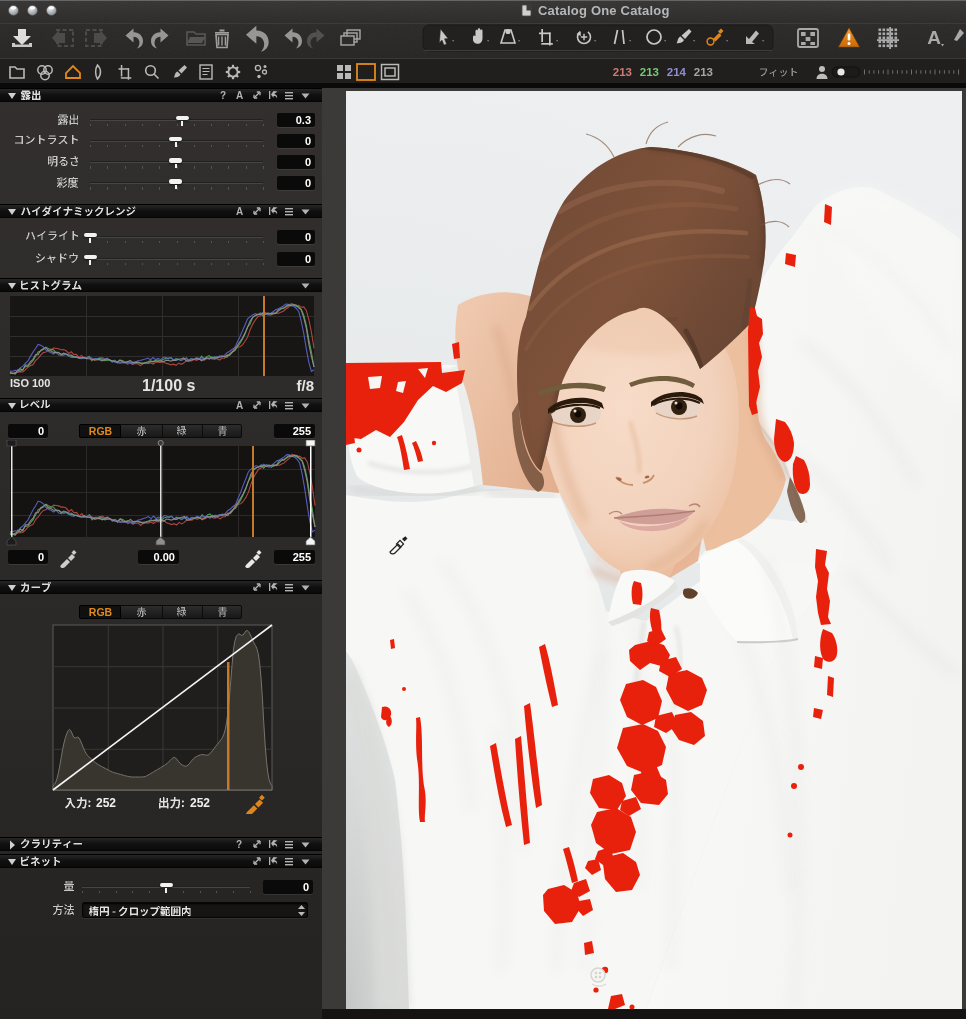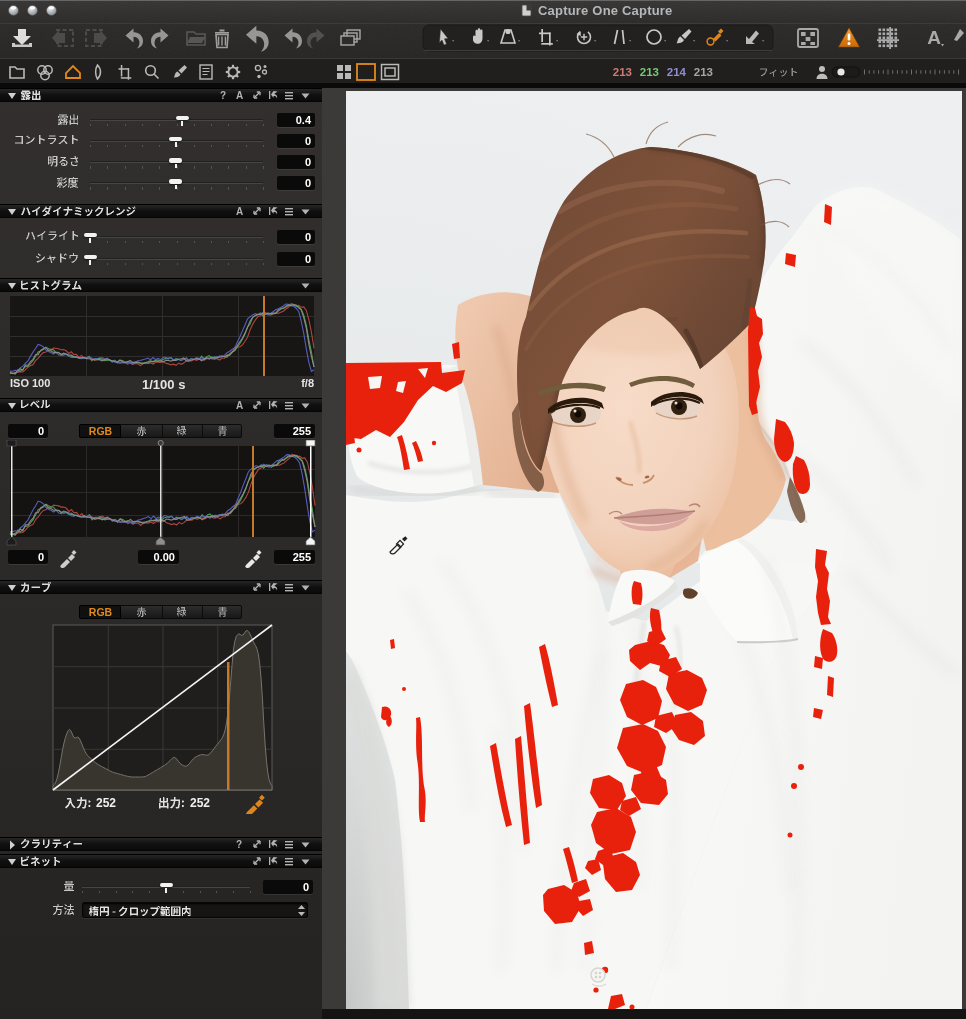--- a/index.html
+++ b/index.html
@@ -47,21 +47,21 @@
           <stop offset="100%" stop-color="#85888c"></stop>
         </radialGradient>
       </defs>
       <circle cx="5.5" cy="5.5" r="5" fill="url(#tl52)" stroke="#4a4a4a" stroke-width=".6"></circle>
       <ellipse cx="5.5" cy="2.8" rx="2.8" ry="1.6" fill="#fff" opacity=".85"></ellipse>
     </svg>
     <svg class="abs" style="left:521px;top:4px" width="13" height="13" viewBox="0 0 13 13">
       <rect x="1" y="1" width="9" height="11" rx="1" fill="#cfcfcf" stroke="#444" stroke-width=".8"></rect>
       <rect x="5.5" y="1" width="4.5" height="5.5" fill="#3a3a3a"></rect>
     </svg>
-<div class="abs" style="left:538px;top:3px;font-size:13px;font-weight:bold;color:#b4b8ba;letter-spacing:.2px">Capture One Capture</div>
+<div class="abs" style="left:538px;top:3px;font-size:13px;font-weight:bold;color:#b4b8ba;letter-spacing:.2px">Catalog One Catalog</div>
     <svg class="abs" style="left:0;top:24px" width="966" height="34" viewBox="0 0 966 34">
       <g transform="translate(22,14)">
         <path d="M-4 -9h8v7h5l-9 9 -9 -9h5z" fill="#ddd"></path>
         <path d="M-10 5v4h20v-4h-3v1.5h-14v-1.5z" fill="#c9c9c9"></path>
       </g>
       <g transform="translate(63,14) scale(-1,1)" opacity="0.35">
         <rect x="-10" y="-8" width="16" height="16" fill="none" stroke="#888" stroke-width="2" stroke-dasharray="4 2.5"></rect>
         <path d="M-2 -5h6v-3l7 8 -7 8v-3h-6z" fill="#888"></path>
       </g>
       <g transform="translate(96,14) scale(1,1)" opacity="0.35">
@@ -358,21 +358,21 @@
     <div class="abs" style="left:141.9px;top:123.5px;width:1px;height:2.5px;background:#55534f"></div>
     <div class="abs" style="left:159.2px;top:123.5px;width:1px;height:2.5px;background:#55534f"></div>
     <div class="abs" style="left:176.5px;top:123.5px;width:1px;height:2.5px;background:#55534f"></div>
     <div class="abs" style="left:193.8px;top:123.5px;width:1px;height:2.5px;background:#55534f"></div>
     <div class="abs" style="left:211.1px;top:123.5px;width:1px;height:2.5px;background:#55534f"></div>
     <div class="abs" style="left:228.4px;top:123.5px;width:1px;height:2.5px;background:#55534f"></div>
     <div class="abs" style="left:245.7px;top:123.5px;width:1px;height:2.5px;background:#55534f"></div>
     <div class="abs" style="left:263.0px;top:123.5px;width:1px;height:2.5px;background:#55534f"></div>
     <div class="abs" style="left:175.5px;top:115.5px;width:13px;height:4.5px;background:#f2f2f2;border-radius:2.2px;box-shadow:0 1px 2px rgba(0,0,0,.6)"></div>
     <div class="abs" style="left:181.0px;top:121.0px;width:2px;height:4.5px;background:#f2f2f2"></div>
-    <div class="vbox" style="left:277px;top:112.5px;width:38px;height:14px;line-height:14px;padding-right:4px">0.4</div>
+    <div class="vbox" style="left:277px;top:112.5px;width:38px;height:14px;line-height:14px;padding-right:4px">0.3</div>
     <svg style="position:absolute;left:15.0px;top:134.5px" width="63.0" height="9.5" viewBox="0 0 63.0 9.5">
       <path d="M24 0h1.5v3h-1.5zM57 0h1.5v3h-1.5zM12 0.5h0.5v0.5h-0.5zM34 0.5h6.5v1h-6.5zM0.5 1h7.5v1h-7.5zM11.5 1h1.5v0.5h-1.5zM44.5 1h7v1h-7zM11.5 1.5h2v0.5h-2zM6.5 2h1.5v5.5h-1.5zM12.5 2h2v0.5h-2zM49.5 2h1.5v1h-1.5zM13 2.5h2v0.5h-2zM18.5 2.5h1v1h-1zM13.5 3h1v0.5h-1zM24 3h2.5v0.5h-2.5zM33 3h8v1h-8zM49 3h1.5v0.5h-1.5zM57 3h2.5v0.5h-2.5zM18 3.5h1.5v0.5h-1.5zM24 3.5h3.5v0.5h-3.5zM49 3.5h1v0.5h-1zM57 3.5h3.5v0.5h-3.5zM17.5 4h1.5v0.5h-1.5zM24 4h5v0.5h-5zM39.5 4h1.5v1h-1.5zM48.5 4h1.5v0.5h-1.5zM57 4h5v0.5h-5zM17 4.5h2v0.5h-2zM24 4.5h1.5v4.5h-1.5zM26.5 4.5h3.5v0.5h-3.5zM48 4.5h1.5v0.5h-1.5zM57 4.5h1.5v4.5h-1.5zM59.5 4.5h3.5v0.5h-3.5zM16.5 5h2v0.5h-2zM28 5h1.5v0.5h-1.5zM39 5h1.5v1h-1.5zM47.5 5h2v0.5h-2zM61 5h1.5v0.5h-1.5zM16 5.5h2v0.5h-2zM29 5.5h0.5v0.5h-0.5zM47 5.5h3v0.5h-3zM62 5.5h0.5v0.5h-0.5zM15.5 6h2v0.5h-2zM38.5 6h1.5v0.5h-1.5zM46.5 6h2v0.5h-2zM49 6h1.5v0.5h-1.5zM14.5 6.5h2.5v0.5h-2.5zM38 6.5h1.5v0.5h-1.5zM46 6.5h2v0.5h-2zM49.5 6.5h1.5v0.5h-1.5zM13 7h3v0.5h-3zM37.5 7h1.5v0.5h-1.5zM45.5 7h2v0.5h-2zM50 7h1.5v0.5h-1.5zM0 7.5h8v1h-8zM11.5 7.5h3.5v0.5h-3.5zM36.5 7.5h2v0.5h-2zM44.5 7.5h2v0.5h-2zM50 7.5h2v0.5h-2zM11 8h3v0.5h-3zM35 8h3v0.5h-3zM43.5 8h2.5v0.5h-2.5zM50.5 8h2v0.5h-2zM6.5 8.5h1.5v0.5h-1.5zM11.5 8.5h1v0.5h-1zM35 8.5h2.5v0.5h-2.5zM44 8.5h1.5v0.5h-1.5zM51 8.5h1v0.5h-1zM35.5 9h0.5v0.5h-0.5z" fill="#c6c6c6"></path>
     </svg>
     <div class="abs" style="left:90px;top:139.5px;width:173px;height:2px;background:linear-gradient(#0e0e0e,#585856)"></div>
     <div class="abs" style="left:90.0px;top:144.5px;width:1px;height:2.5px;background:#55534f"></div>
     <div class="abs" style="left:107.3px;top:144.5px;width:1px;height:2.5px;background:#55534f"></div>
     <div class="abs" style="left:124.6px;top:144.5px;width:1px;height:2.5px;background:#55534f"></div>
     <div class="abs" style="left:141.9px;top:144.5px;width:1px;height:2.5px;background:#55534f"></div>
     <div class="abs" style="left:159.2px;top:144.5px;width:1px;height:2.5px;background:#55534f"></div>
     <div class="abs" style="left:176.5px;top:144.5px;width:1px;height:2.5px;background:#55534f"></div>
@@ -510,22 +510,22 @@
       <rect x="10" y="24" width="304" height="1" fill="#2f2e2d"></rect>
       <rect x="10" y="44" width="304" height="1" fill="#2f2e2d"></rect>
       <rect x="10" y="64" width="304" height="1" fill="#2f2e2d"></rect>
       <polyline points="10.0,81.4 12.6,81.0 15.1,82.0 17.7,80.1 20.2,80.0 22.8,79.9 25.3,77.8 27.9,75.2 30.4,73.7 33.0,72.8 35.5,68.6 38.1,66.4 40.7,63.1 43.2,60.6 45.8,60.1 48.3,57.8 50.9,58.2 53.4,56.0 56.0,56.3 58.5,56.7 61.1,57.8 63.6,57.6 66.2,58.8 68.8,61.5 71.3,59.8 73.9,62.6 76.4,62.3 79.0,65.4 81.5,63.4 84.1,66.4 86.6,66.1 89.2,65.3 91.7,66.1 94.3,68.5 96.9,67.7 99.4,66.3 102.0,65.5 104.5,66.8 107.1,68.2 109.6,67.5 112.2,69.6 114.7,68.5 117.3,70.7 119.8,70.1 122.4,70.8 125.0,70.6 127.5,72.1 130.1,71.1 132.6,72.5 135.2,71.6 137.7,71.5 140.3,73.6 142.8,71.7 145.4,71.3 147.9,71.7 150.5,70.7 153.1,72.0 155.6,70.2 158.2,70.3 160.7,70.7 163.3,69.1 165.8,71.3 168.4,71.9 170.9,72.9 173.5,72.2 176.1,73.3 178.6,71.1 181.2,72.3 183.7,71.1 186.3,68.8 188.8,68.9 191.4,69.0 193.9,67.5 196.5,68.3 199.0,67.2 201.6,67.5 204.2,68.1 206.7,66.7 209.3,66.0 211.8,66.9 214.4,67.3 216.9,66.6 219.5,68.0 222.0,66.2 224.6,66.2 227.1,62.7 229.7,63.2 232.3,60.6 234.8,55.2 237.4,55.2 239.9,54.8 242.5,52.9 245.0,49.3 247.6,45.0 250.1,37.9 252.7,32.2 255.2,28.1 257.8,24.7 260.4,23.7 262.9,21.9 265.5,21.3 268.0,21.4 270.6,21.6 273.1,22.4 275.7,20.5 278.2,21.5 280.8,20.3 283.3,19.2 285.9,17.0 288.5,15.3 291.0,11.7 293.6,12.3 296.1,14.0 298.7,13.4 301.2,15.2 303.8,14.9 306.3,18.4 308.9,28.0 311.4,40.2 314.0,56.4" fill="none" stroke="#b84840" stroke-width="1.1" opacity="0.95"></polyline>
       <polyline points="10.0,81.8 12.6,81.3 15.1,82.0 17.7,77.7 20.2,79.5 22.8,77.4 25.3,74.6 27.9,74.2 30.4,71.6 33.0,68.7 35.5,64.5 38.1,59.9 40.7,58.9 43.2,57.6 45.8,55.1 48.3,56.5 50.9,57.4 53.4,57.8 56.0,60.6 58.5,60.8 61.1,62.2 63.6,62.2 66.2,62.4 68.8,64.2 71.3,64.1 73.9,64.5 76.4,65.2 79.0,66.1 81.5,66.6 84.1,65.8 86.6,66.2 89.2,64.3 91.7,68.7 94.3,66.8 96.9,66.8 99.4,66.2 102.0,67.3 104.5,68.7 107.1,68.3 109.6,68.0 112.2,69.1 114.7,68.4 117.3,71.0 119.8,68.0 122.4,68.4 125.0,70.2 127.5,69.5 130.1,70.2 132.6,71.2 135.2,70.5 137.7,69.8 140.3,71.1 142.8,71.0 145.4,70.5 147.9,69.8 150.5,68.7 153.1,70.0 155.6,68.4 158.2,68.0 160.7,69.2 163.3,67.3 165.8,66.5 168.4,66.1 170.9,65.8 173.5,68.0 176.1,66.5 178.6,67.4 181.2,68.4 183.7,66.9 186.3,66.8 188.8,68.1 191.4,66.6 193.9,67.5 196.5,66.8 199.0,67.3 201.6,64.2 204.2,67.3 206.7,64.6 209.3,63.7 211.8,66.3 214.4,64.9 216.9,65.1 219.5,64.3 222.0,63.8 224.6,64.9 227.1,65.1 229.7,61.6 232.3,59.8 234.8,58.8 237.4,55.0 239.9,51.5 242.5,47.0 245.0,42.0 247.6,34.9 250.1,32.0 252.7,25.3 255.2,23.4 257.8,22.7 260.4,21.0 262.9,24.0 265.5,21.0 268.0,21.9 270.6,23.2 273.1,21.3 275.7,21.2 278.2,17.4 280.8,16.5 283.3,15.9 285.9,15.0 288.5,13.6 291.0,12.8 293.6,13.2 296.1,14.2 298.7,15.1 301.2,17.4 303.8,23.1 306.3,33.4 308.9,48.0 311.4,59.9 314.0,75.0" fill="none" stroke="#4aa84e" stroke-width="1.1" opacity="0.95"></polyline>
       <polyline points="10.0,79.1 12.6,79.2 15.1,78.2 17.7,78.7 20.2,75.9 22.8,74.1 25.3,71.5 27.9,68.9 30.4,64.4 33.0,60.1 35.5,56.5 38.1,52.5 40.7,53.3 43.2,54.7 45.8,58.1 48.3,59.6 50.9,60.5 53.4,62.0 56.0,60.4 58.5,62.8 61.1,63.5 63.6,63.3 66.2,62.3 68.8,64.0 71.3,65.5 73.9,65.5 76.4,64.7 79.0,65.7 81.5,66.5 84.1,66.3 86.6,65.6 89.2,64.6 91.7,67.4 94.3,66.7 96.9,66.6 99.4,67.9 102.0,66.8 104.5,67.4 107.1,66.2 109.6,68.1 112.2,70.1 114.7,68.6 117.3,69.9 119.8,71.3 122.4,70.5 125.0,70.6 127.5,71.0 130.1,70.3 132.6,72.3 135.2,70.4 137.7,68.9 140.3,68.5 142.8,67.7 145.4,67.0 147.9,66.0 150.5,67.7 153.1,65.5 155.6,67.6 158.2,66.4 160.7,67.7 163.3,65.3 165.8,65.3 168.4,67.0 170.9,65.5 173.5,67.9 176.1,67.3 178.6,67.4 181.2,68.5 183.7,67.2 186.3,65.8 188.8,68.4 191.4,66.6 193.9,67.4 196.5,65.5 199.0,66.5 201.6,66.1 204.2,66.0 206.7,66.1 209.3,67.4 211.8,64.7 214.4,66.8 216.9,65.0 219.5,64.2 222.0,65.0 224.6,63.2 227.1,60.7 229.7,59.3 232.3,57.2 234.8,55.7 237.4,50.0 239.9,44.7 242.5,38.6 245.0,33.0 247.6,26.9 250.1,24.8 252.7,22.9 255.2,21.5 257.8,22.6 260.4,22.2 262.9,20.3 265.5,21.5 268.0,23.1 270.6,21.3 273.1,19.7 275.7,17.7 278.2,16.8 280.8,15.4 283.3,14.0 285.9,12.0 288.5,12.2 291.0,13.5 293.6,14.2 296.1,16.2 298.7,19.4 301.2,29.0 303.8,41.6 306.3,56.9 308.9,70.6 311.4,79.3 314.0,77.7" fill="none" stroke="#5a62c8" stroke-width="1.1" opacity="0.95"></polyline>
       <polyline points="10.0,80.0 12.6,81.6 15.1,80.5 17.7,79.8 20.2,76.8 22.8,78.3 25.3,73.1 27.9,73.2 30.4,69.7 33.0,67.3 35.5,62.7 38.1,62.6 40.7,58.3 43.2,56.8 45.8,55.6 48.3,58.6 50.9,58.9 53.4,60.4 56.0,60.3 58.5,60.4 61.1,62.6 63.6,61.2 66.2,62.0 68.8,63.0 71.3,63.1 73.9,65.0 76.4,64.9 79.0,65.9 81.5,65.6 84.1,65.2 86.6,66.6 89.2,66.7 91.7,67.3 94.3,67.7 96.9,67.8 99.4,67.5 102.0,68.8 104.5,67.8 107.1,66.8 109.6,67.9 112.2,69.0 114.7,69.9 117.3,70.0 119.8,68.1 122.4,69.7 125.0,70.5 127.5,69.9 130.1,68.4 132.6,70.4 135.2,70.1 137.7,70.5 140.3,71.0 142.8,71.7 145.4,70.8 147.9,70.5 150.5,69.7 153.1,69.3 155.6,69.1 158.2,69.5 160.7,68.8 163.3,70.1 165.8,68.1 168.4,68.5 170.9,69.1 173.5,68.2 176.1,68.4 178.6,67.2 181.2,66.7 183.7,65.9 186.3,69.0 188.8,68.9 191.4,68.0 193.9,67.3 196.5,66.5 199.0,66.9 201.6,68.8 204.2,67.1 206.7,65.9 209.3,66.2 211.8,65.5 214.4,66.2 216.9,65.9 219.5,65.2 222.0,64.6 224.6,64.3 227.1,63.6 229.7,63.0 232.3,60.0 234.8,57.6 237.4,53.5 239.9,49.8 242.5,46.1 245.0,41.1 247.6,35.3 250.1,28.9 252.7,25.4 255.2,23.7 257.8,22.4 260.4,22.5 262.9,21.3 265.5,22.5 268.0,21.1 270.6,21.7 273.1,21.0 275.7,21.6 278.2,19.2 280.8,17.0 283.3,16.6 285.9,14.3 288.5,12.9 291.0,13.8 293.6,12.5 296.1,12.9 298.7,15.8 301.2,17.8 303.8,25.9 306.3,36.1 308.9,52.4 311.4,64.3 314.0,75.1" fill="none" stroke="#8e8e8e" stroke-width="1.1" opacity="0.95"></polyline>
       <rect x="263" y="4" width="2" height="80" fill="#c47a28"></rect>
     </svg>
     <div class="abs" style="left:10px;top:377px;font-size:11px;font-weight:bold;color:#e4e4e4">ISO 100</div>
-<div class="abs" style="left:142px;top:377px;font-size:13px;font-weight:bold;color:#e4e4e4">1/100 s</div>
-<div class="abs" style="left:314px;top:377px;font-size:11px;font-weight:bold;color:#e4e4e4;transform:translateX(-100%)">f/8</div>
+<div class="abs" style="left:142px;top:377px;font-size:16px;font-weight:bold;color:#e4e4e4">1/100 s</div>
+<div class="abs" style="left:314px;top:377px;font-size:15px;font-weight:bold;color:#e4e4e4;transform:translateX(-100%)">f/8</div>
     <div class="hdr" style="top:398px">
       <svg style="position:absolute;left:5px;top:0" width="14" height="14">
         <path d="M3 4 L11 4 L7 10 Z" fill="#cfcfcf"></path>
       </svg>
     </div>
     <svg style="position:absolute;left:21.0px;top:399.5px" width="29.0" height="8.5" viewBox="0 0 29.0 8.5">
       <path d="M0 0h1.5v6.5h-1.5zM21.5 0h1.5v4.5h-1.5zM24.5 0h1.5v6h-1.5zM16.5 0.5h1v0.5h-1zM15 1h1v0.5h-1zM17 1h1v0.5h-1zM12 1.5h1.5v0.5h-1.5zM15.5 1.5h1v0.5h-1zM17 1.5h1.5v0.5h-1.5zM11.5 2h2.5v0.5h-2.5zM15.5 2h1.5v0.5h-1.5zM11 2.5h3.5v0.5h-3.5zM16 2.5h0.5v0.5h-0.5zM10.5 3h2v0.5h-2zM13 3h2v0.5h-2zM6.5 3.5h1v0.5h-1zM10 3.5h2v1h-2zM13.5 3.5h2v0.5h-2zM6 4h1.5v0.5h-1.5zM14 4h2v0.5h-2zM5.5 4.5h2v0.5h-2zM9.5 4.5h2v0.5h-2zM14.5 4.5h2v0.5h-2zM21 4.5h1.5v1.5h-1.5zM28 4.5h1v0.5h-1zM4.5 5h2.5v0.5h-2.5zM9 5h2v0.5h-2zM15 5h2v0.5h-2zM27.5 5h1.5v0.5h-1.5zM4 5.5h2.5v0.5h-2.5zM9.5 5.5h1v0.5h-1zM15.5 5.5h2v0.5h-2zM27 5.5h2v0.5h-2zM3 6h2.5v0.5h-2.5zM10 6h0.5v0.5h-0.5zM15.5 6h2.5v0.5h-2.5zM20.5 6h2v0.5h-2zM24.5 6h4v0.5h-4zM0 6.5h5v0.5h-5zM16 6.5h2.5v0.5h-2.5zM20.5 6.5h1.5v0.5h-1.5zM24.5 6.5h3.5v0.5h-3.5zM0 7h4v0.5h-4zM16.5 7h2v0.5h-2zM20 7h2v0.5h-2zM24.5 7h2.5v0.5h-2.5zM0 7.5h3v0.5h-3zM17 7.5h1v0.5h-1zM19.5 7.5h2v0.5h-2zM24.5 7.5h2v0.5h-2zM0.5 8h1v0.5h-1zM20.5 8h0.5v0.5h-0.5zM25 8h0.5v0.5h-0.5z" fill="#d9d9d9"></path>
     </svg>
     <svg style="position:absolute;left:300px;top:400px" width="11" height="12">
       <path d="M1.5 3.5 L9.5 3.5 L5.5 8.5 Z" fill="#b3b3b3"></path>

